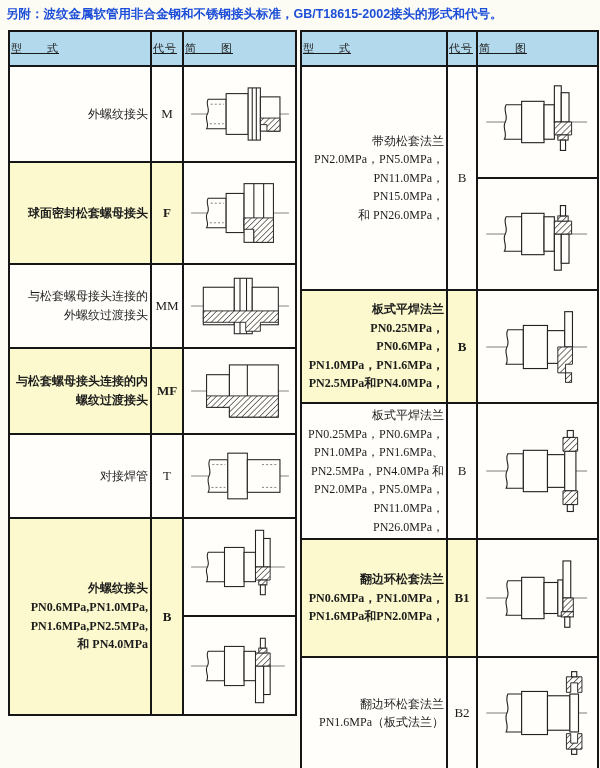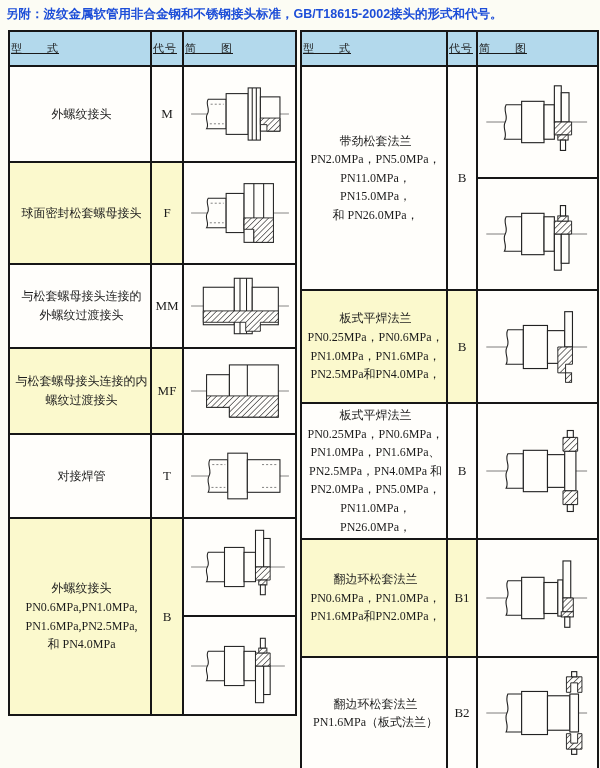--- a/index.html
+++ b/index.html
@@ -24,26 +24,26 @@
   td{border:2px solid #161616;vertical-align:middle;overflow:hidden;}
   .lt{width:287px;}
   .rt{width:297px;}
   .lt col.c-type{width:142px}.lt col.c-code{width:32px}.lt col.c-diag{width:113px}
   .rt col.c-type{width:146px}.rt col.c-code{width:30px}.rt col.c-diag{width:121px}
   td.th{
     background:#b3d9ec;text-align:left;
     font-size:11px;color:#1a1a1a;letter-spacing:1px;text-decoration:underline;
   }
   td.type{
-    font-size:12px;line-height:1.55;text-align:center;
+    font-size:12px;line-height:1.55;text-align:right;
     padding:2px 2px 2px 5px;white-space:pre-line;
   }
   td.code{text-align:center;font-size:13px;}
   td.diag{background:#fffefb;text-align:center;padding:0;}
-  td.hl{background:#fbf9cd;}
+  td.hl{background:#fbf9cd;font-weight:bold;}
   svg{display:block;margin:0 auto;}
   svg .s{fill:#fffefb;stroke:#222;stroke-width:1.3;}
   svg .h{fill:url(#hatch);stroke:#222;stroke-width:1.1;}
   svg .d{stroke:#555;stroke-width:0.9;stroke-dasharray:2.5,2.5;}
   svg .cl{stroke:#444;stroke-width:0.8;}
   tr.h35{height:35px}tr.h96{height:96px}tr.h102{height:102px}tr.h91{height:73px}
   tr.h100{height:72px}tr.h95{height:77px}tr.h98{height:98px}tr.h99{height:99px}
   tr.h112{height:112px}tr.h113{height:113px}tr.h114{height:114px}tr.h118{height:118px}
 </style>
 </head>

